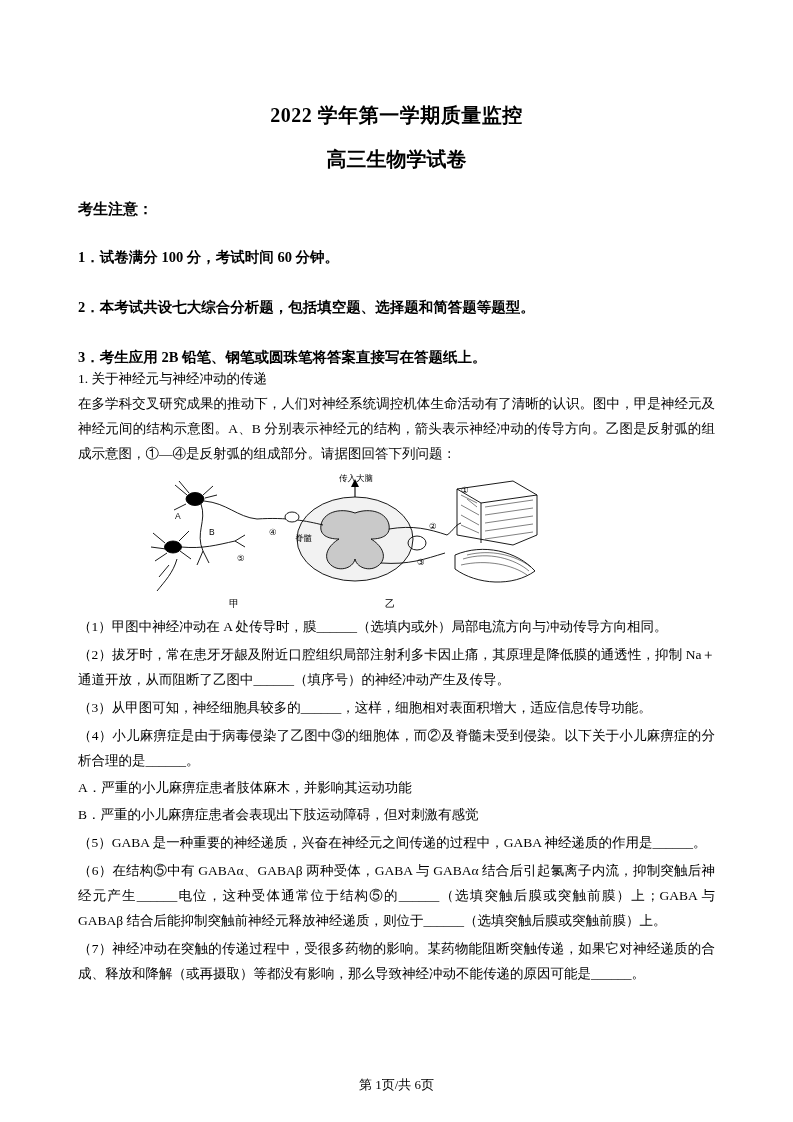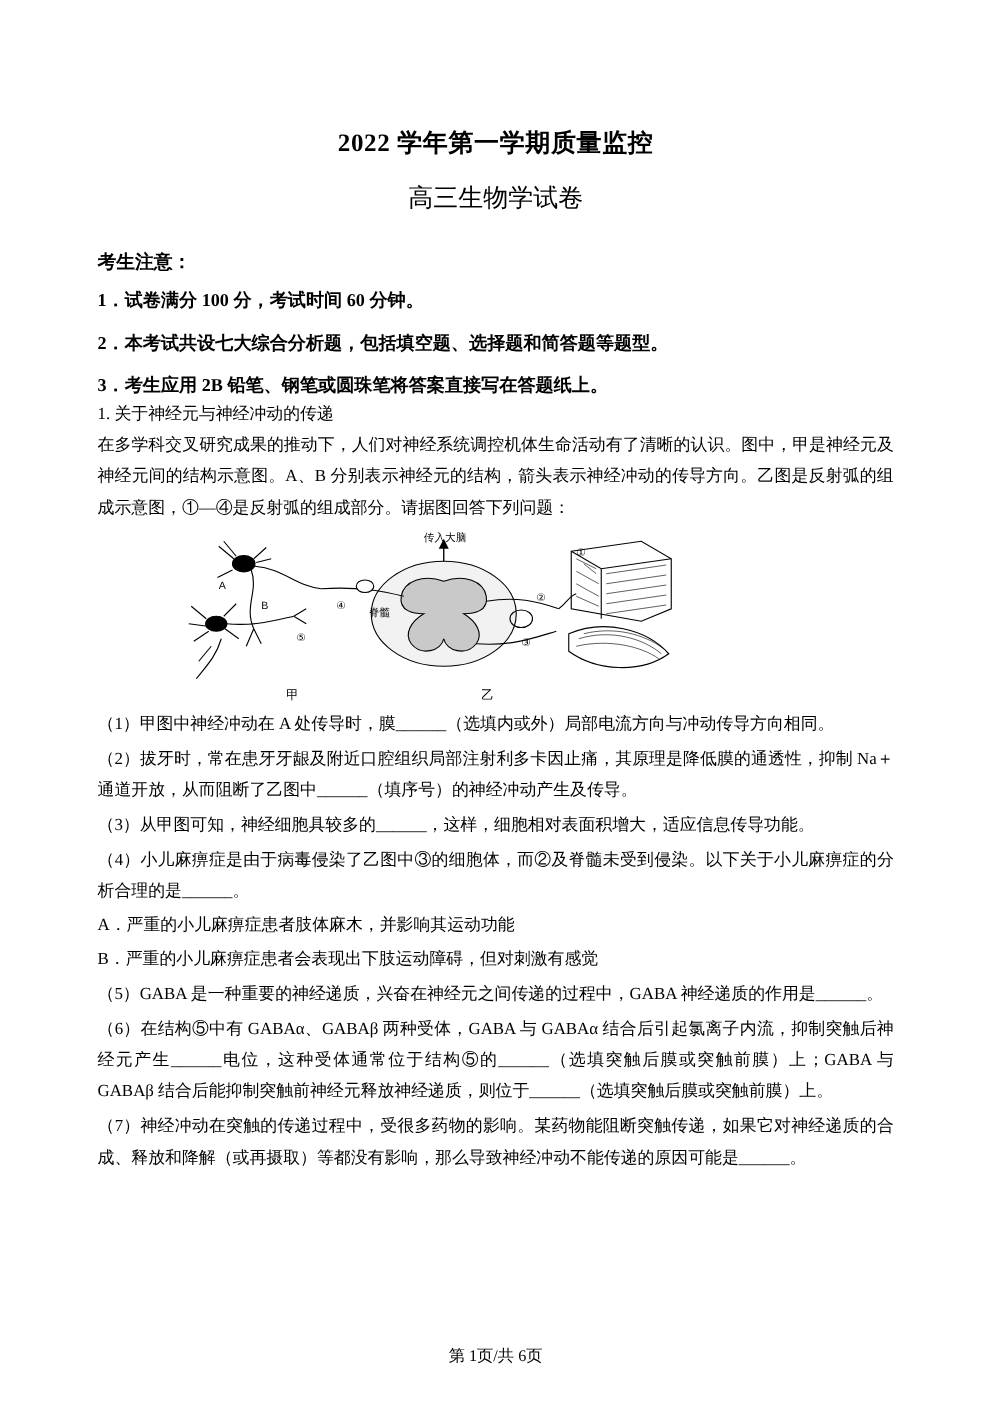--- a/index.html
+++ b/index.html
@@ -27,35 +27,35 @@
     margin-top: 28px;
   }
   .doc-title {
     font-size: 20px;
     font-weight: bold;
     letter-spacing: 0.5px;
     line-height: 1.5;
   }
   .doc-subtitle {
     font-size: 20px;
-    font-weight: normal;
+    font-weight: bold;
     margin-top: 14px;
     line-height: 1.5;
     text-align: center;
   }
   .notice-head {
     font-size: 15px;
     font-weight: bold;
     margin-top: 26px;
     margin-bottom: 2px;
   }
   .notice-item {
     font-size: 14.5px;
     font-weight: bold;
-    margin-top: 12px;
+    margin-top: 28px;
     line-height: 1.5;
   }
   .q-head {
     font-size: 13.5px;
     margin-top: 0;
     line-height: 1.6;
   }
   .para {
     font-size: 13.5px;
     line-height: 1.85;

